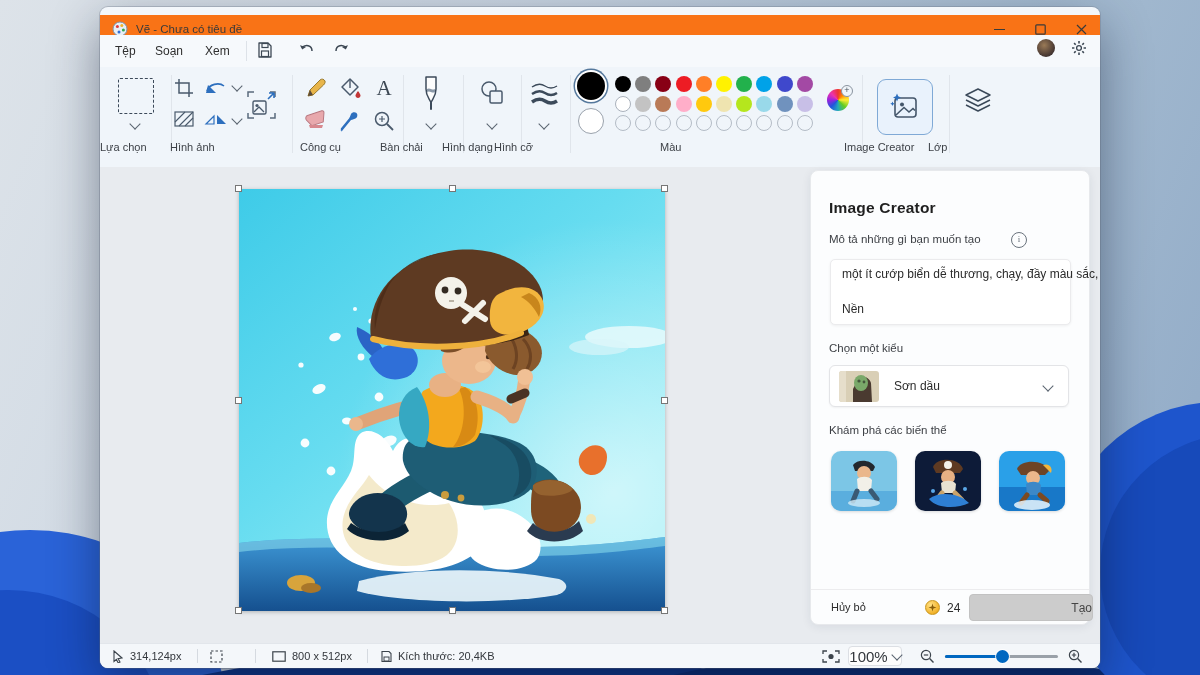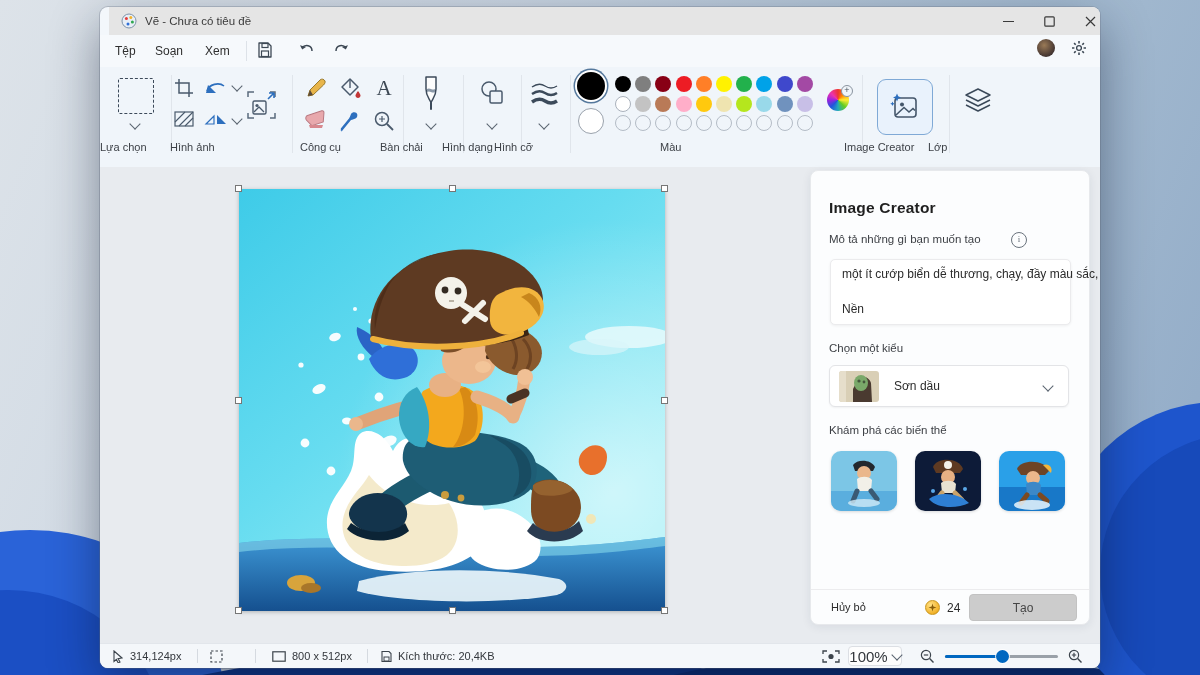--- a/index.html
+++ b/index.html
@@ -9,21 +9,21 @@
 
   
   .wallpaper{position:absolute;inset:0;
     background:linear-gradient(112deg,#dde3e9 0%,#cbd6e2 35%,#a6bcd1 70%,#8fa9c6 100%);}
   .wallpaper svg{position:absolute;inset:0;}
 
   
   .window{position:absolute;left:100px;top:7px;width:1000px;height:661px;
     background:#f3f7fb;border-radius:8px;overflow:hidden;
     box-shadow:0 18px 50px rgba(8,20,45,.45),0 0 0 1px rgba(120,130,145,.35);}
-  .titlebar{position:absolute;left:0;top:0;width:100%;height:28px;background:#e5e5e5;margin-left:9px;}
+  .titlebar{position:absolute;left:0;top:8px;width:100%;height:28px;background:#f97316;}
   .title-text{position:absolute;left:36px;top:8px;font-size:11.5px;color:#3a3a3a;}
   .winbtn{position:absolute;top:0;width:40px;height:28px;display:flex;align-items:center;justify-content:center;}
   .menubar{position:absolute;left:0;top:28px;width:100%;height:32px;background:#f6f9fc;}
   .menu-item{position:absolute;top:7px;font-size:12px;color:#2f2f2f;padding:2px 4px;}
   .mdiv{position:absolute;top:34px;width:1px;height:20px;background:#dde2e8;}
 
   .ribbon{position:absolute;left:0;top:60px;width:100%;height:100px;background:#f0f5fa;border-bottom:1px solid #e0e5eb;}
   .rdiv{position:absolute;top:8px;width:1px;height:78px;background:#e0e5eb;}
   .glabel{position:absolute;top:74px;font-size:11px;color:#3d4147;text-align:left;}
   .toolbtn{position:absolute;display:flex;align-items:center;justify-content:center;border-radius:4px;}
@@ -65,22 +65,22 @@
     border:1px solid #e3e4e7;border-radius:6px;box-sizing:border-box;box-shadow:0 1px 2px rgba(0,0,0,.05);text-decoration:underline;}
   .dd-thumb{position:absolute;left:9px;top:5px;width:40px;height:31px;border-radius:3px;overflow:hidden;}
   .dd-text{position:absolute;left:64px;top:13px;font-size:12px;color:#2b2b2b;}
   .variants{position:absolute;left:20px;top:280px;display:flex;gap:18px;}
   .variant{width:66px;height:60px;border-radius:10px;overflow:hidden;box-shadow:0 1px 3px rgba(0,0,0,.15);}
   .panel-footdiv{position:absolute;left:0;top:418px;width:100%;height:1px;background:#ececee;}
   .cancel-link{position:absolute;left:20px;top:430px;font-size:11px;color:#2b2b2b;}
   .coin{position:absolute;left:114px;top:429px;width:15px;height:15px;border-radius:50%;
     background:radial-gradient(circle at 35% 30%,#ffe084,#f2b32a 70%,#c98a12);border:1px solid #c9961d;box-sizing:border-box;}
   .credits{position:absolute;left:136px;top:430px;font-size:12px;color:#2b2b2b;}
-  .create-btn{position:absolute;left:158px;top:423px;width:108px;height:27px;background:#cccccc;
-    border:1px solid #c2c2c2;border-radius:4px;font-size:12px;color:#454545;display:flex;align-items:center;justify-content:center;box-sizing:border-box;}
+  .create-btn{position:absolute;left:158px;top:423px;width:124px;height:27px;background:#cccccc;
+    border:1px solid #c2c2c2;border-radius:4px;font-size:12px;color:#454545;display:flex;align-items:center;justify-content:flex-end;box-sizing:border-box;}
 
   
   .statusbar{position:absolute;left:0;top:636px;width:100%;height:25px;background:#f4f7fa;border-top:1px solid #e2e6eb;}
   .sb-text{position:absolute;top:6px;font-size:11px;color:#33373c;}
   .sdiv{position:absolute;top:5px;width:1px;height:14px;background:#d5dae0;}
   .zoom-box{position:absolute;left:748px;top:2px;width:54px;height:20px;background:#fdfdfd;border:1px solid #dcdfe4;
     border-radius:4px;display:flex;align-items:center;justify-content:center;gap:5px;box-sizing:border-box;}
   .zoom-box span{font-size:15px;color:#33373c;}
   .slider-track{position:absolute;left:845px;top:11px;width:113px;height:3px;border-radius:2px;background:#9aa1a9;}
   .slider-fill{position:absolute;left:0;top:0;height:3px;width:57px;border-radius:2px;background:#0067c0;}

